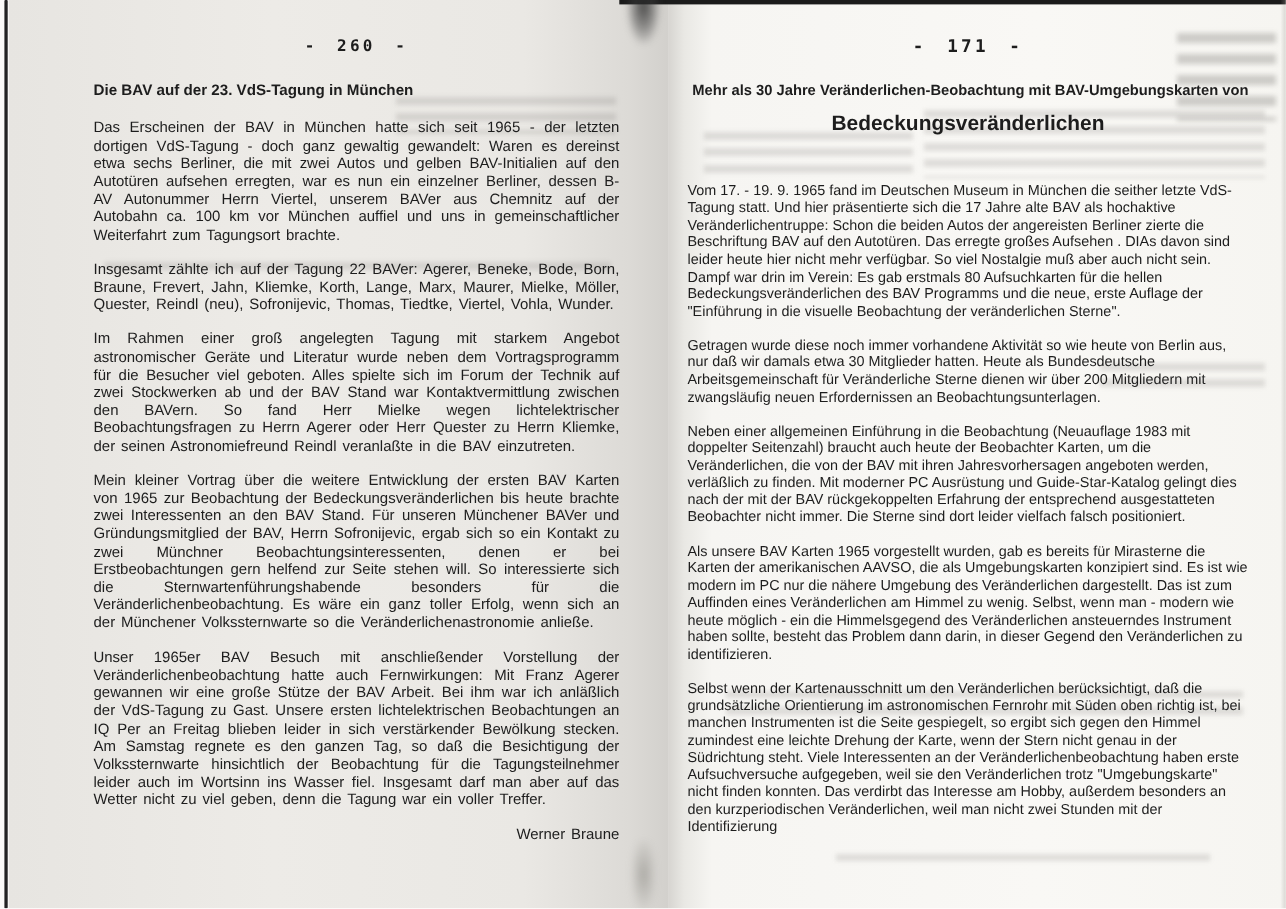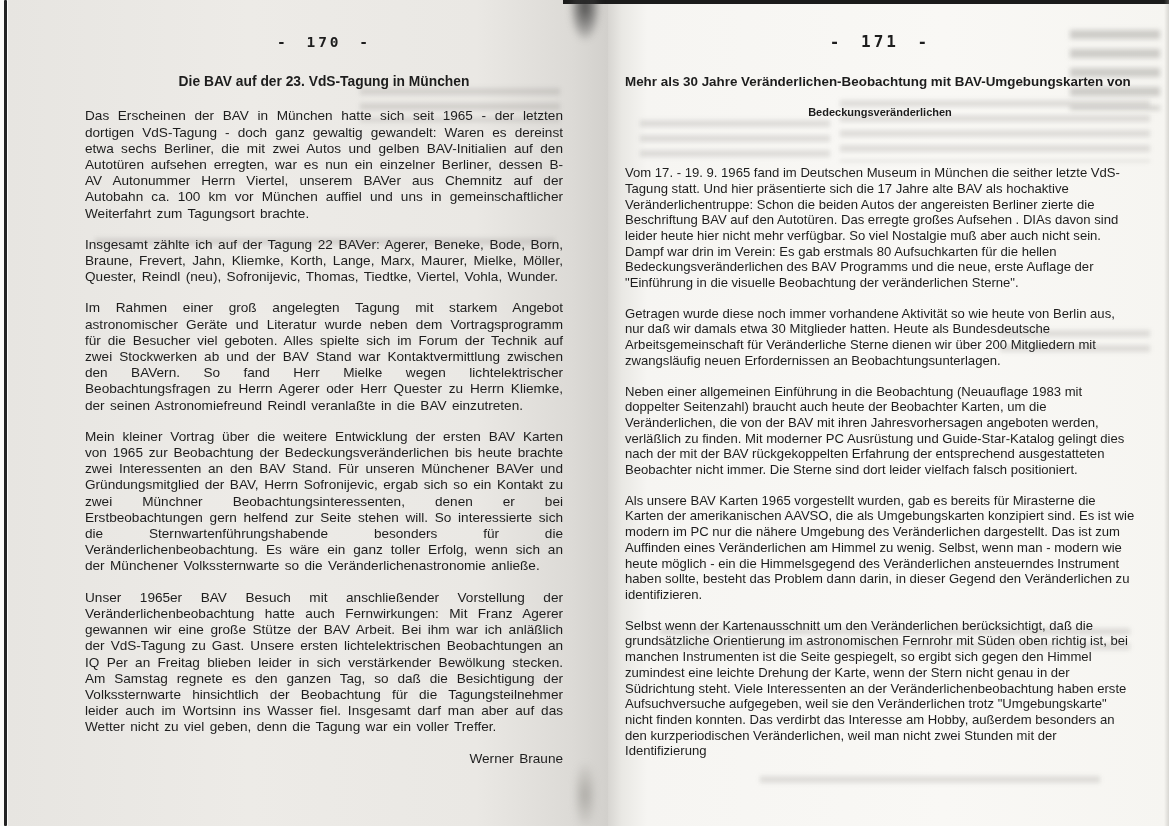--- a/index.html
+++ b/index.html
@@ -59,43 +59,43 @@
     position:absolute;left:85px;top:34px;width:478px;
     font-size:13.6px;line-height:16.2px;
     text-align:justify;word-spacing:1.6px;
   }
   .content-left .pagenum{
     text-align:center;font-family:"DejaVu Sans Mono",monospace;
     font-size:14.5px;font-weight:bold;letter-spacing:3px;
     margin:0 0 24px 0;word-spacing:6px;
   }
   .content-left .doc-title{
-    text-align:center;font-weight:bold;font-size:13.8px;
+    text-align:left;font-weight:bold;font-size:13.8px;
     margin:0 0 18px 0;word-spacing:0;
   }
   .content-left p{margin:0 0 15px 0;}
   .content-left .signature{
     text-align:right;padding-left:245px;margin:0;
   }
   
   .content-right{
     position:absolute;left:625px;top:34px;width:510px;
     font-size:13.1px;line-height:15.7px;text-align:left;
   }
   .content-right .pagenum{
     text-align:center;font-family:"DejaVu Sans Mono",monospace;
     font-size:16px;font-weight:bold;letter-spacing:3px;
     margin:0 0 24px 0;word-spacing:6px;
   }
   .content-right .doc-title-1{
-    text-align:left;font-weight:bold;font-size:13.4px;
+    text-align:right;font-weight:bold;font-size:13.4px;
     margin:0 0 16px 0;
   }
   .content-right .doc-title-2{
-    text-align:center;font-weight:bold;font-size:11px;
+    text-align:center;font-weight:bold;font-size:19px;
     margin:0 0 44px 0;
   }
   .content-right p{margin:0 0 15px 0;}
   .content-right p.first{margin-bottom:18px;}
 </style>
 </head>
 <body>
 
 <div class="scan">
 
@@ -111,21 +111,21 @@
   <div class="ghost strong" style="left:1070px;top:30px;width:90px;height:80px;"></div>
   <div class="ghost" style="left:840px;top:100px;width:310px;height:62px;"></div>
   <div class="ghost" style="left:640px;top:120px;width:190px;height:42px;"></div>
   <div class="ghost" style="left:1000px;top:330px;width:150px;height:28px;"></div>
   <div class="ghost" style="left:660px;top:628px;width:470px;height:30px;"></div>
   <div class="ghost" style="left:760px;top:776px;width:340px;height:14px;"></div>
   <div class="ghost" style="left:360px;top:88px;width:200px;height:34px;"></div>
   <div class="ghost" style="left:95px;top:238px;width:460px;height:10px;"></div>
 
   <div class="content-left">
-    <div class="pagenum">- 170 -</div>
+    <div class="pagenum">- 260 -</div>
     <div class="doc-title">Die BAV auf der 23. VdS-Tagung in München</div>
     <p>Das Erscheinen der BAV in München hatte sich seit 1965 - der letzten dortigen VdS-Tagung - doch ganz gewaltig gewandelt: Waren es dereinst etwa sechs Berliner, die mit zwei Autos und gelben BAV-Initialien auf den Autotüren aufsehen erregten, war es nun ein einzelner Berliner, dessen B-AV Autonummer Herrn Viertel, unserem BAVer aus Chemnitz auf der Autobahn ca. 100 km vor München auffiel und uns in gemeinschaftlicher Weiterfahrt zum Tagungsort brachte.</p>
     <p>Insgesamt zählte ich auf der Tagung 22 BAVer: Agerer, Beneke, Bode, Born, Braune, Frevert, Jahn, Kliemke, Korth, Lange, Marx, Maurer, Mielke, Möller, Quester, Reindl (neu), Sofronijevic, Thomas, Tiedtke, Viertel, Vohla, Wunder.</p>
     <p>Im Rahmen einer groß angelegten Tagung mit starkem Angebot astronomischer Geräte und Literatur wurde neben dem Vortragsprogramm für die Besucher viel geboten. Alles spielte sich im Forum der Technik auf zwei Stockwerken ab und der BAV Stand war Kontaktvermittlung zwischen den BAVern. So fand Herr Mielke wegen lichtelektrischer Beobachtungsfragen zu Herrn Agerer oder Herr Quester zu Herrn Kliemke, der seinen Astronomiefreund Reindl veranlaßte in die BAV einzutreten.</p>
     <p>Mein kleiner Vortrag über die weitere Entwicklung der ersten BAV Karten von 1965 zur Beobachtung der Bedeckungsveränderlichen bis heute brachte zwei Interessenten an den BAV Stand. Für unseren Münchener BAVer und Gründungsmitglied der BAV, Herrn Sofronijevic, ergab sich so ein Kontakt zu zwei Münchner Beobachtungsinteressenten, denen er bei Erstbeobachtungen gern helfend zur Seite stehen will. So interessierte sich die Sternwartenführungshabende besonders für die Veränderlichenbeobachtung. Es wäre ein ganz toller Erfolg, wenn sich an der Münchener Volkssternwarte so die Veränderlichenastronomie anließe.</p>
     <p>Unser 1965er BAV Besuch mit anschließender Vorstellung der Veränderlichenbeobachtung hatte auch Fernwirkungen: Mit Franz Agerer gewannen wir eine große Stütze der BAV Arbeit. Bei ihm war ich anläßlich der VdS-Tagung zu Gast. Unsere ersten lichtelektrischen Beobachtungen an IQ Per an Freitag blieben leider in sich verstärkender Bewölkung stecken. Am Samstag regnete es den ganzen Tag, so daß die Besichtigung der Volkssternwarte hinsichtlich der Beobachtung für die Tagungsteilnehmer leider auch im Wortsinn ins Wasser fiel. Insgesamt darf man aber auf das Wetter nicht zu viel geben, denn die Tagung war ein voller Treffer.</p>
     <p class="signature">Werner Braune</p>
   </div>
 
   <div class="content-right">

